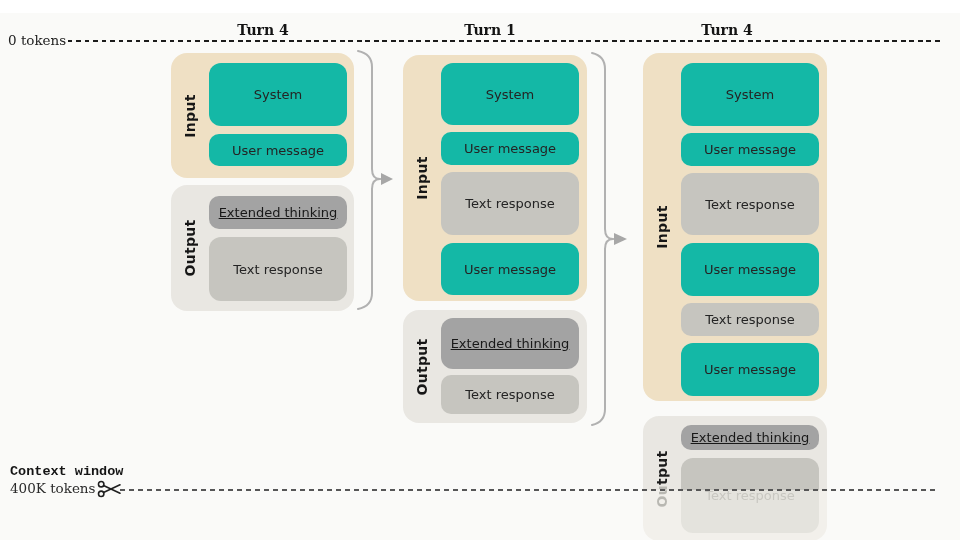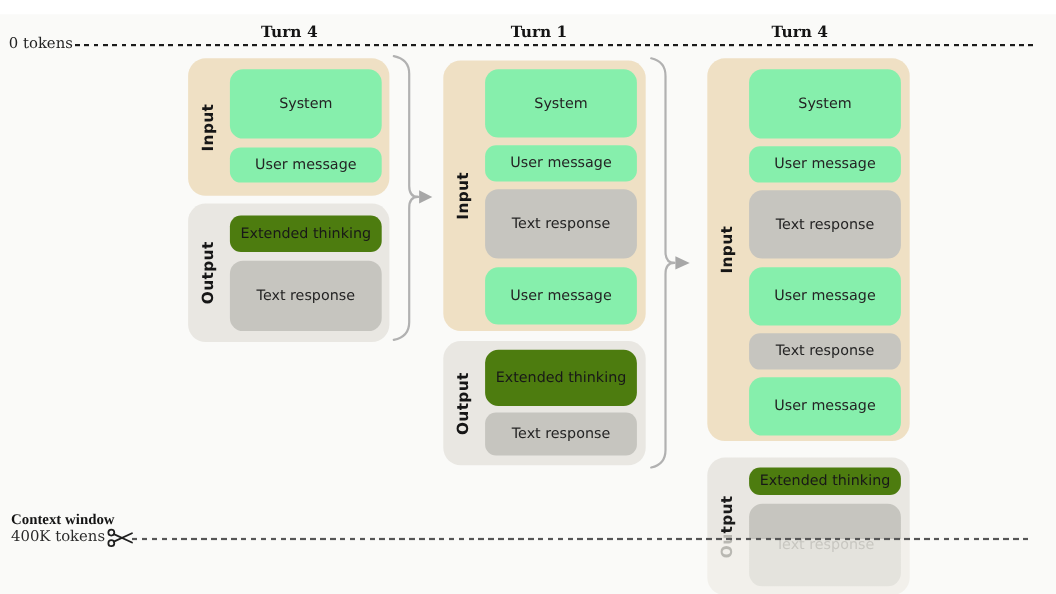--- a/index.html
+++ b/index.html
@@ -46,35 +46,35 @@
     font-weight:700; font-size:14px; letter-spacing:.3px;
     background:linear-gradient(to left,#1b1b1b 0 62%,#b9b8b2 62% 100%);
     -webkit-background-clip:text; background-clip:text; color:transparent;
   }
 
   .blk{
     position:absolute; left:38px; width:138px; border-radius:12px;
     display:flex; align-items:center; justify-content:center;
     font-size:13px; color:#242424; white-space:nowrap; z-index:1;
   }
-  .blk.prompt{ background:#86efac; }
-  .blk.think{ background:#4d7c0f; color:#181818; }
+  .blk.prompt{ background:#14b8a6; }
+  .blk.think{ background:#a3a3a3; color:#181818;text-decoration:underline; }
   .blk.resp{ background:#c6c5bf; }
   .blk.resp-faded{
     background:linear-gradient(to bottom,#c6c5bf 0 32px,#e4e3dd 32px);
     color:#c8c7c1;
   }
 
   .bracket{ position:absolute; }
   .bracket path{ stroke:#b1b1b1; stroke-width:2; fill:none; stroke-linecap:round; }
   .bracket polygon{ fill:#a7a7a7; }
 
   .limit-title{
     position:absolute; left:10px; top:451px;
-    font-family:Liberation Serif, serif; font-weight:bold; font-size:13.5px; color:#141414;
+    font-family:Liberation Mono, monospace; font-weight:bold; font-size:13.5px; color:#141414;
     white-space:nowrap;
   }
   .limit-sub{
     position:absolute; left:10px; top:467px;
     font-family:"DejaVu Serif", serif; font-size:13.5px; color:#2a2a2a; white-space:nowrap;
   }
   .scissors{ position:absolute; left:97px; top:466px; z-index:11; }
   .scissors circle{ fill:none; stroke:#1f1f1f; stroke-width:1.6; }
   .scissors line{ stroke:#1f1f1f; stroke-width:1.6; stroke-linecap:round; }
 </style>

